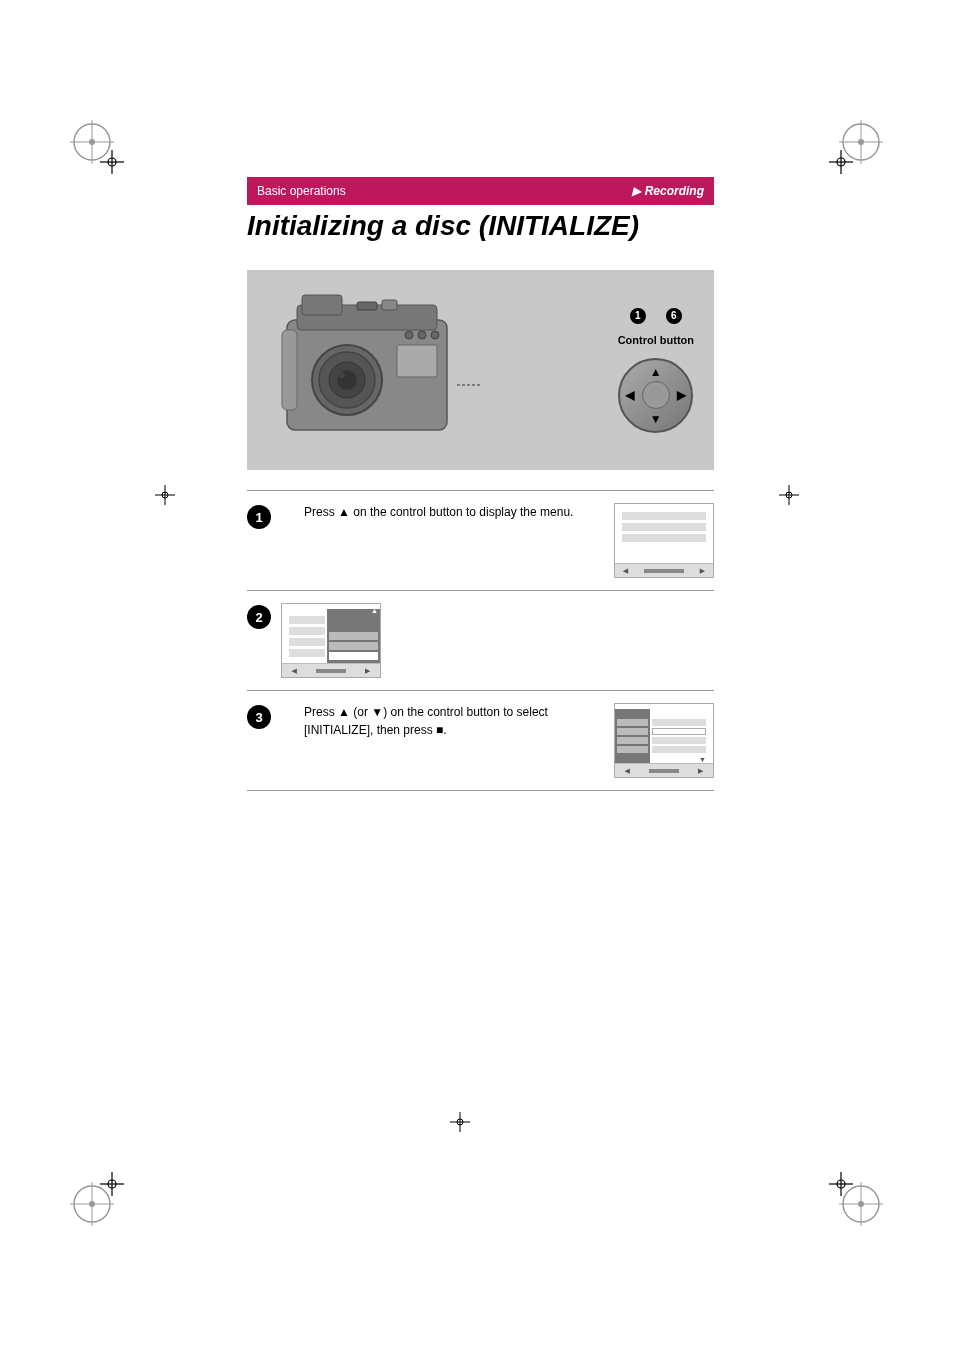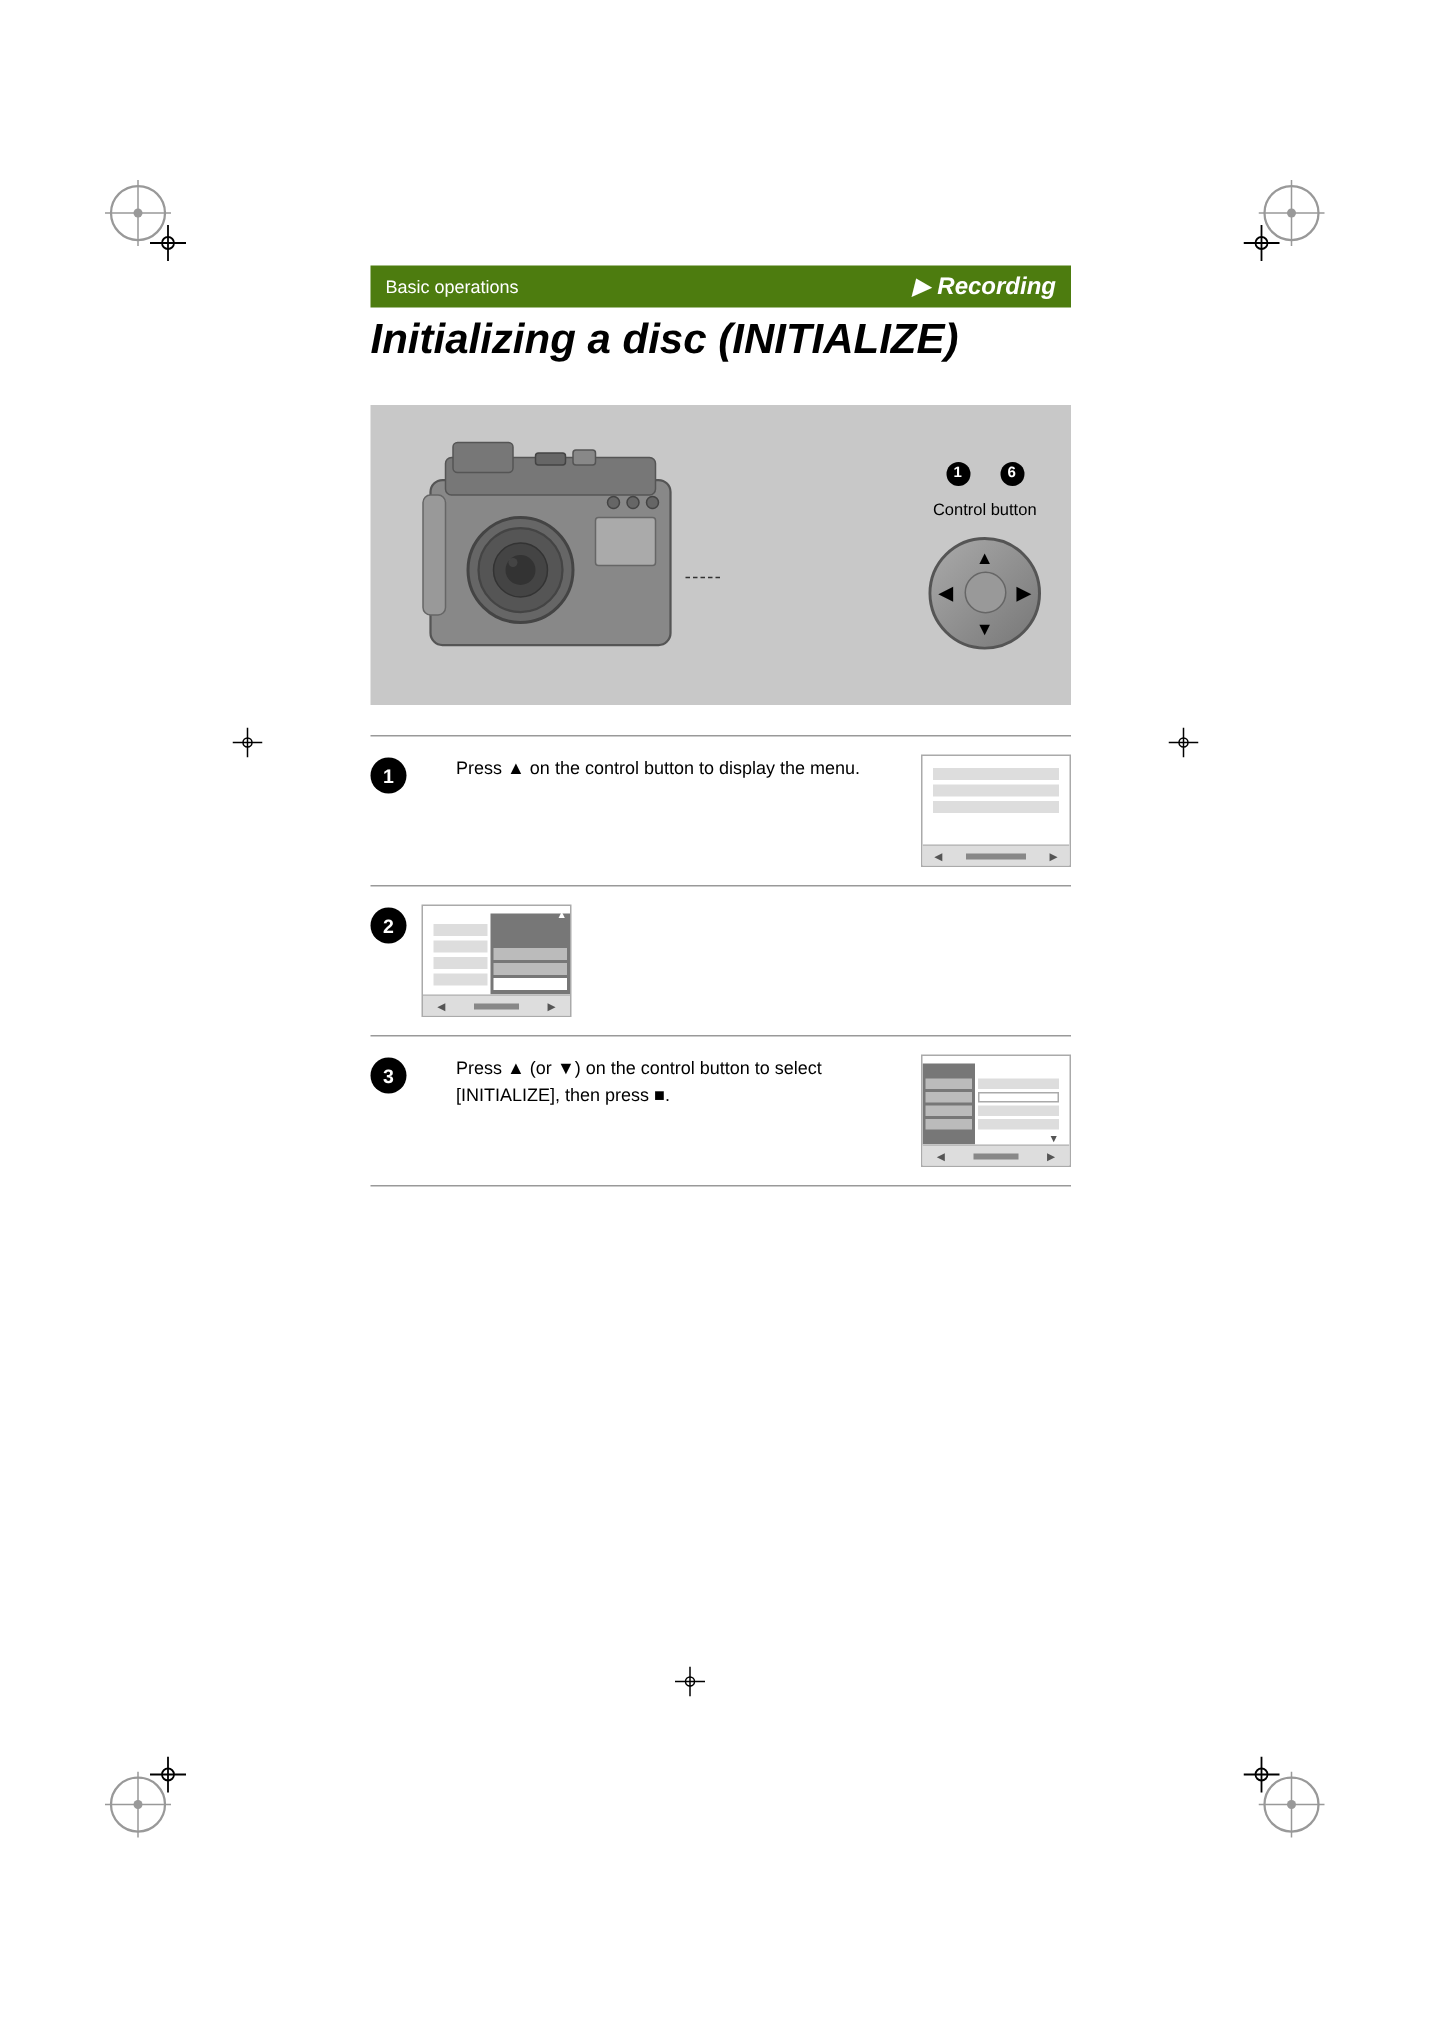--- a/index.html
+++ b/index.html
@@ -12,34 +12,34 @@
       overflow-x: hidden;
     }
 
     
     .header-bar {
       position: absolute;
       top: 177px;
       left: 247px;
       width: 467px;
       height: 28px;
-      background: #4d7c0f;
+      background: #be185d;
       display: flex;
       align-items: center;
       justify-content: space-between;
       padding: 0 10px;
     }
     .header-bar .section-label {
       color: #ffffff;
       font-size: 12px;
       font-weight: normal;
     }
     .header-bar .arrow-label {
       color: #ffffff;
-      font-size: 16px;
+      font-size: 12px;
       font-style: italic;
     }
 
     
     .page-title {
       position: absolute;
       top: 210px;
       left: 247px;
       font-size: 28px;
       font-weight: bold;
@@ -78,21 +78,21 @@
       display: flex;
       align-items: center;
       gap: 2px;
       font-size: 12px;
       font-weight: bold;
       color: #000;
     }
 
     .control-label-text {
       font-size: 11px;
-      font-weight: normal;
+      font-weight: bold;
       color: #000;
       margin-top: 2px;
     }
 
     
     .steps-container {
       position: absolute;
       top: 490px;
       left: 247px;
       width: 467px;

